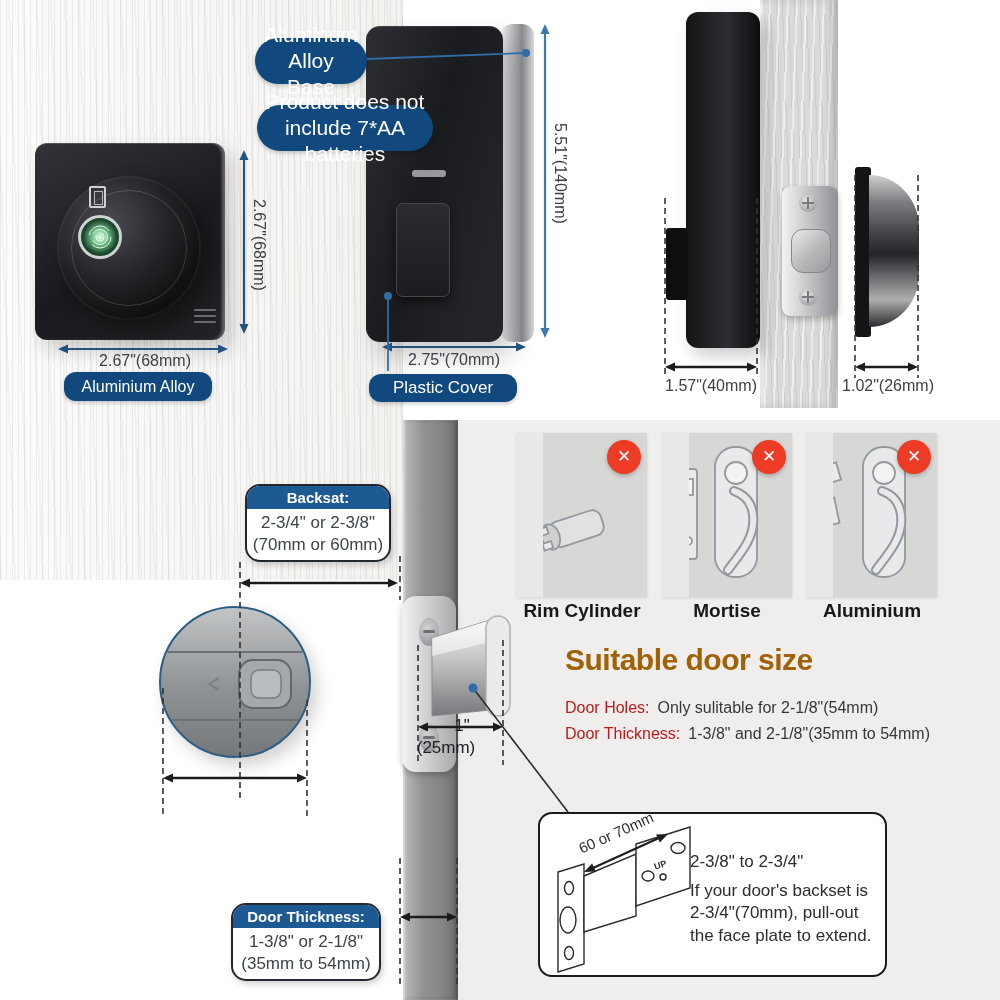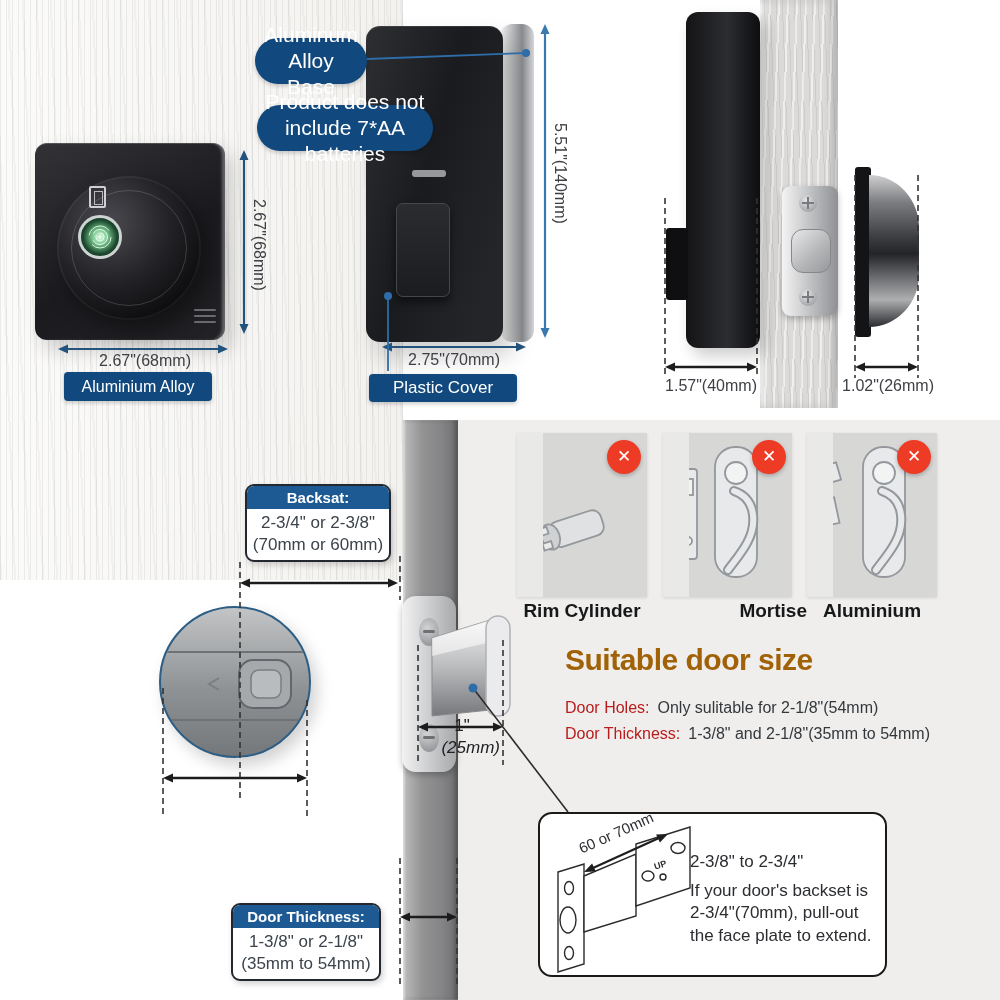--- a/index.html
+++ b/index.html
@@ -91,25 +91,25 @@
 
   
   .suit-title{left:565px;top:643px;font-size:30px;font-weight:bold;color:#a16207;letter-spacing:-.5px;}
   .suit-row{left:565px;display:flex;gap:8px;font-size:16px;white-space:nowrap;}
   .suit-row .lab{color:#b91c1c;font-weight:normal;}
   .suit-row .val{color:#33383d;}
 
   
   .pill{background:#11497e;color:#fff;text-align:center;display:flex;align-items:center;justify-content:center;
     box-shadow:0 2px 4px rgba(0,0,0,.2);}
-  .pill-round{border-radius:4px;font-size:16px;}
+  .pill-round{border-radius:12px;font-size:16px;}
   .pill-big{border-radius:24px;font-size:21px;line-height:1.25;padding:4px 8px;box-sizing:border-box;}
 
   
-  .info-box{background:#ffffff;border:2px solid #23282e;border-radius:9px;overflow:hidden;
+  .info-box{background:#ffffff;border:2px solid #23282e;border-radius:15px;overflow:hidden;
     box-shadow:2px 3px 6px rgba(0,0,0,.18);box-sizing:border-box;}
   .info-box .hd{background:#1d5a94;color:#fff;font-weight:bold;text-align:center;font-size:15px;
     padding:3px 2px;}
   .info-box .bd{text-align:center;color:#3c434b;font-size:17px;line-height:1.3;padding:3px 0 4px 0;}
 
   
   .dim{color:#3f4045;font-size:16px;text-align:center;}
   .dim-v{writing-mode:vertical-rl;text-align:center;}
   .dim-dark{color:#202124;font-size:17px;}
 
@@ -229,21 +229,21 @@
         <rect x="12" y="66" width="18" height="26" transform="rotate(-12 21 79)"></rect>
         <rect x="56" y="14" width="42" height="130" rx="20"></rect>
         <circle cx="77" cy="40" r="11" fill="#f2f3f3"></circle>
       </g>
       <path d="M75,58 C99,66 97,94 88,110 C82,121 74,130 69,137" fill="none" stroke="#94989c" stroke-width="10" stroke-linecap="round"></path>
       <path d="M75,58 C99,66 97,94 88,110 C82,121 74,130 69,137" fill="none" stroke="#e8e9ea" stroke-width="6" stroke-linecap="round"></path>
     </svg>
     <div class="x-badge">✕</div>
   </div>
   <div class="abs panel-label" style="left:502px;width:160px;">Rim Cylinder</div>
-  <div class="abs panel-label" style="left:647px;width:160px;text-align:right;">Mortise</div>
+  <div class="abs panel-label" style="left:647px;width:160px;">Mortise</div>
   <div class="abs panel-label" style="left:792px;width:160px;">Aluminium</div>
 
   <div class="abs suit-title">Suitable door size</div>
   <div class="abs suit-row" style="top:699px;">
     <span class="lab">Door Holes:</span>
     <span class="val">Only sulitable for 2-1/8"(54mm)</span>
   </div>
   <div class="abs suit-row" style="top:725px;">
     <span class="lab">Door Thickness:</span>
     <span class="val">1-3/8" and 2-1/8"(35mm to 54mm)</span>
@@ -362,15 +362,15 @@
   </div>
   <div class="abs info-box" style="left:231px;top:903px;width:150px;">
     <div class="hd">Door Thickness:</div>
     <div class="bd">
       <div>1-3/8" or 2-1/8"</div>
       <div>(35mm to 54mm)</div>
     </div>
   </div>
 
   <div class="abs dim-dark" style="left:440px;top:716px;width:44px;text-align:center;">1"</div>
-  <div class="abs dim-dark" style="left:424px;top:738px;width:76px;text-align:right;font-style:italic;">(25mm)</div>
+  <div class="abs dim-dark" style="left:408px;top:738px;width:76px;text-align:center;">(25mm)</div>
 
 </div>
 
 </body></html>

